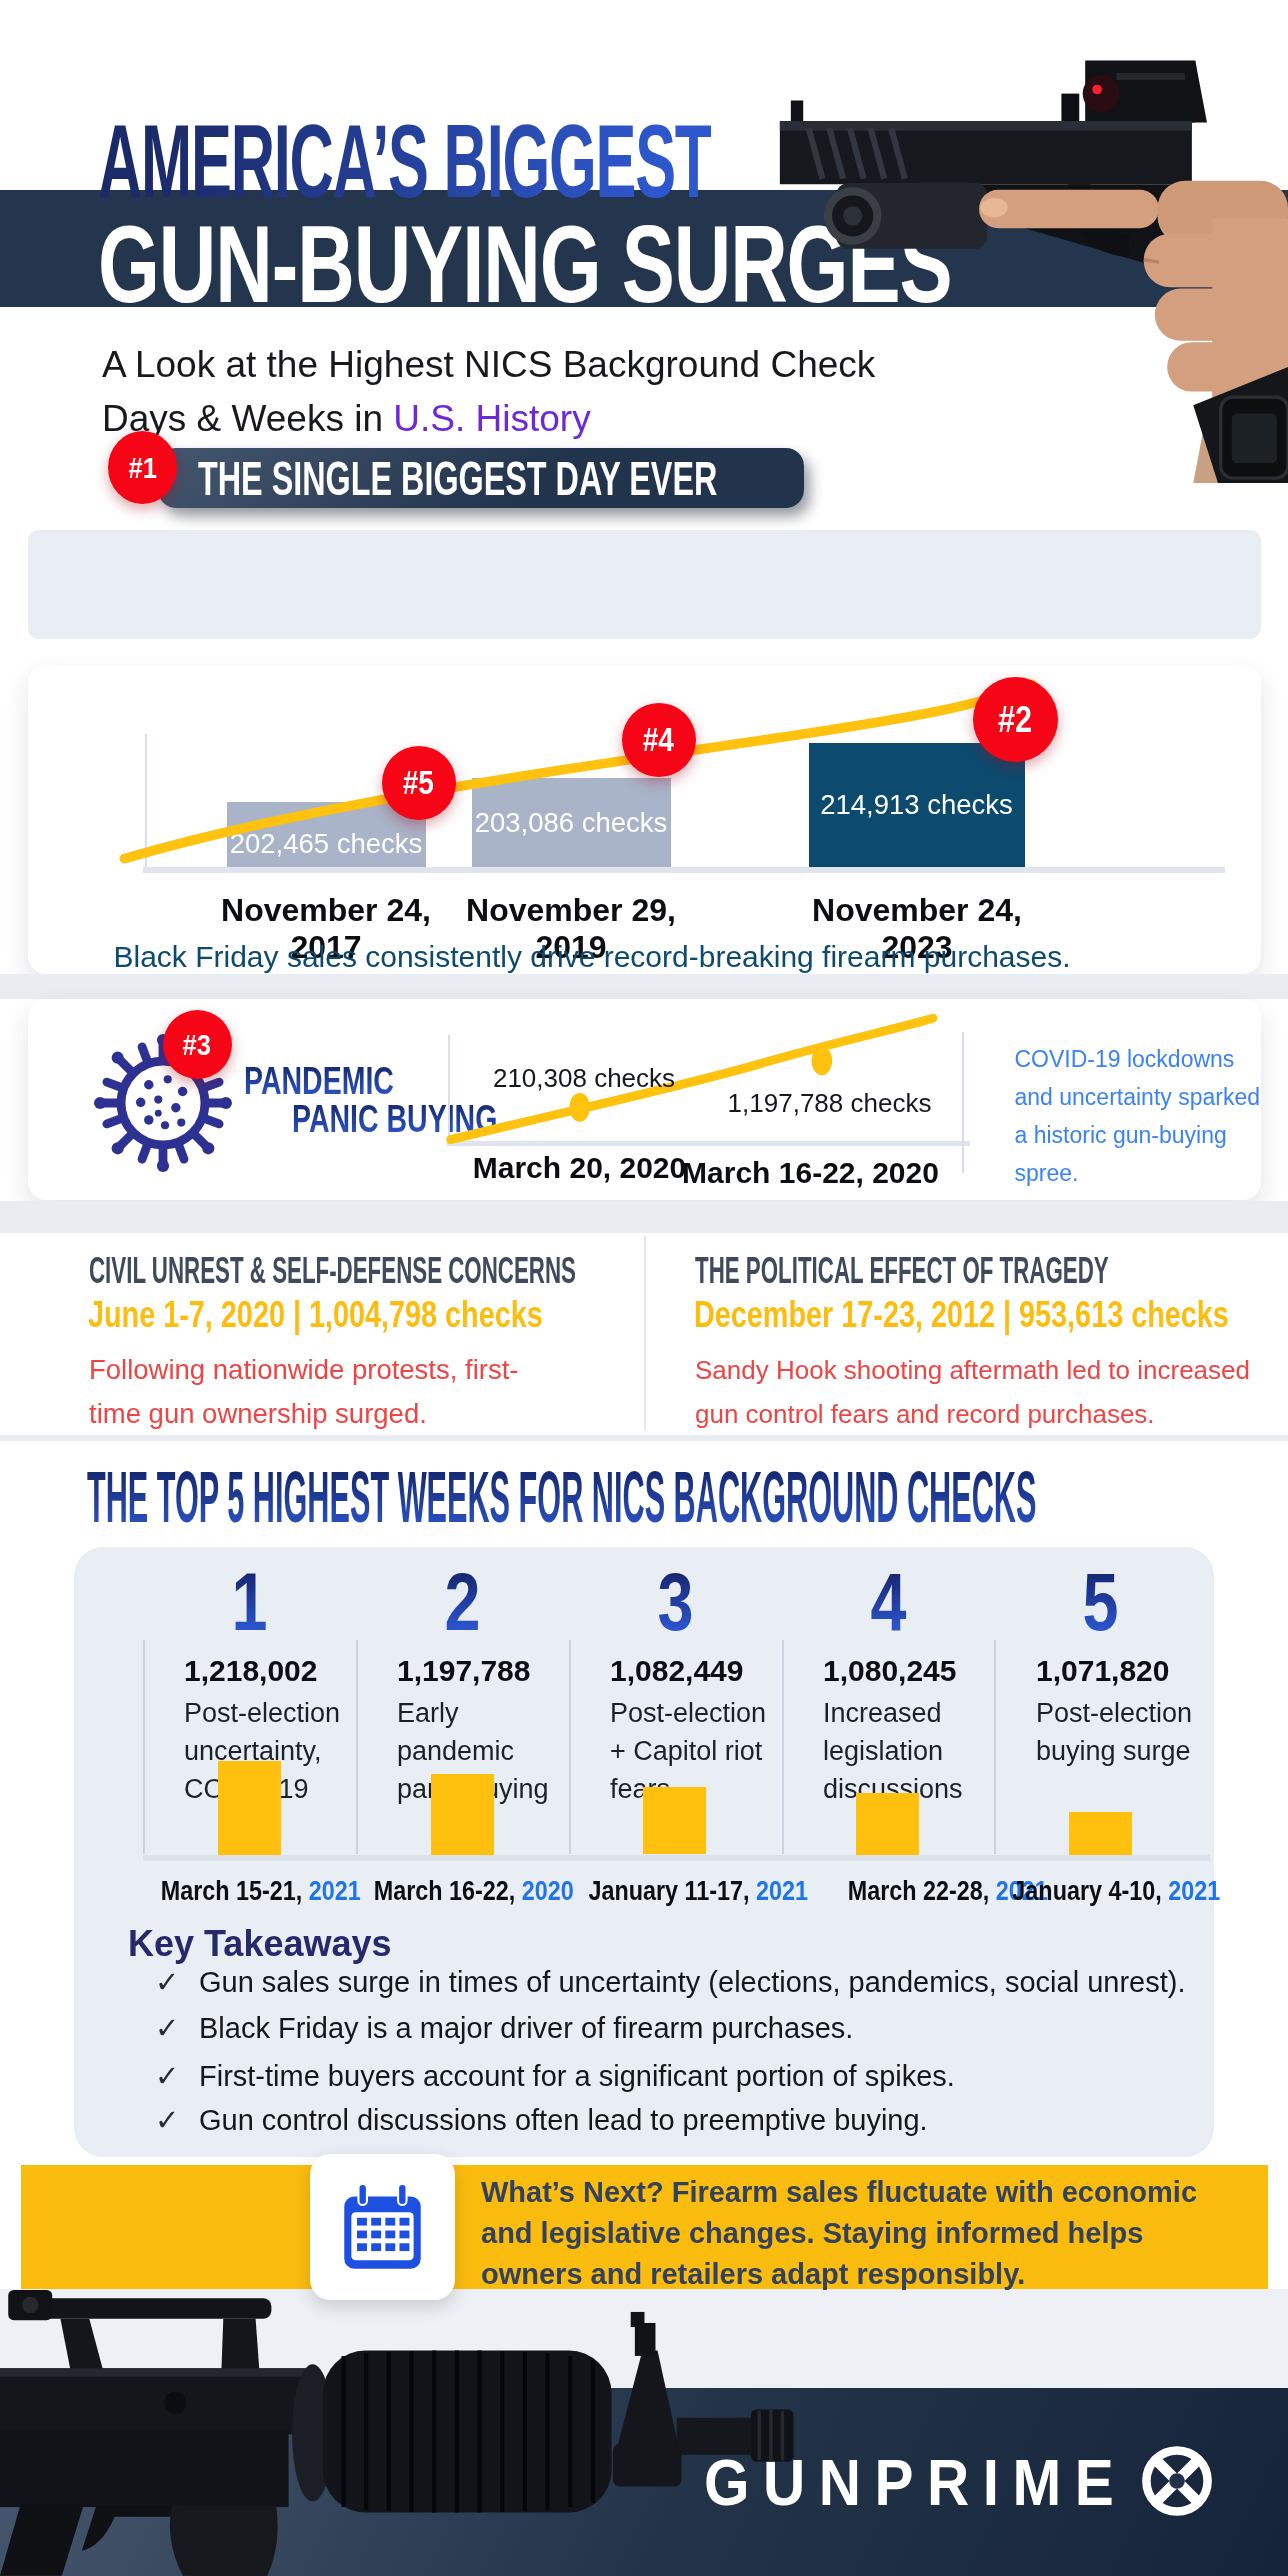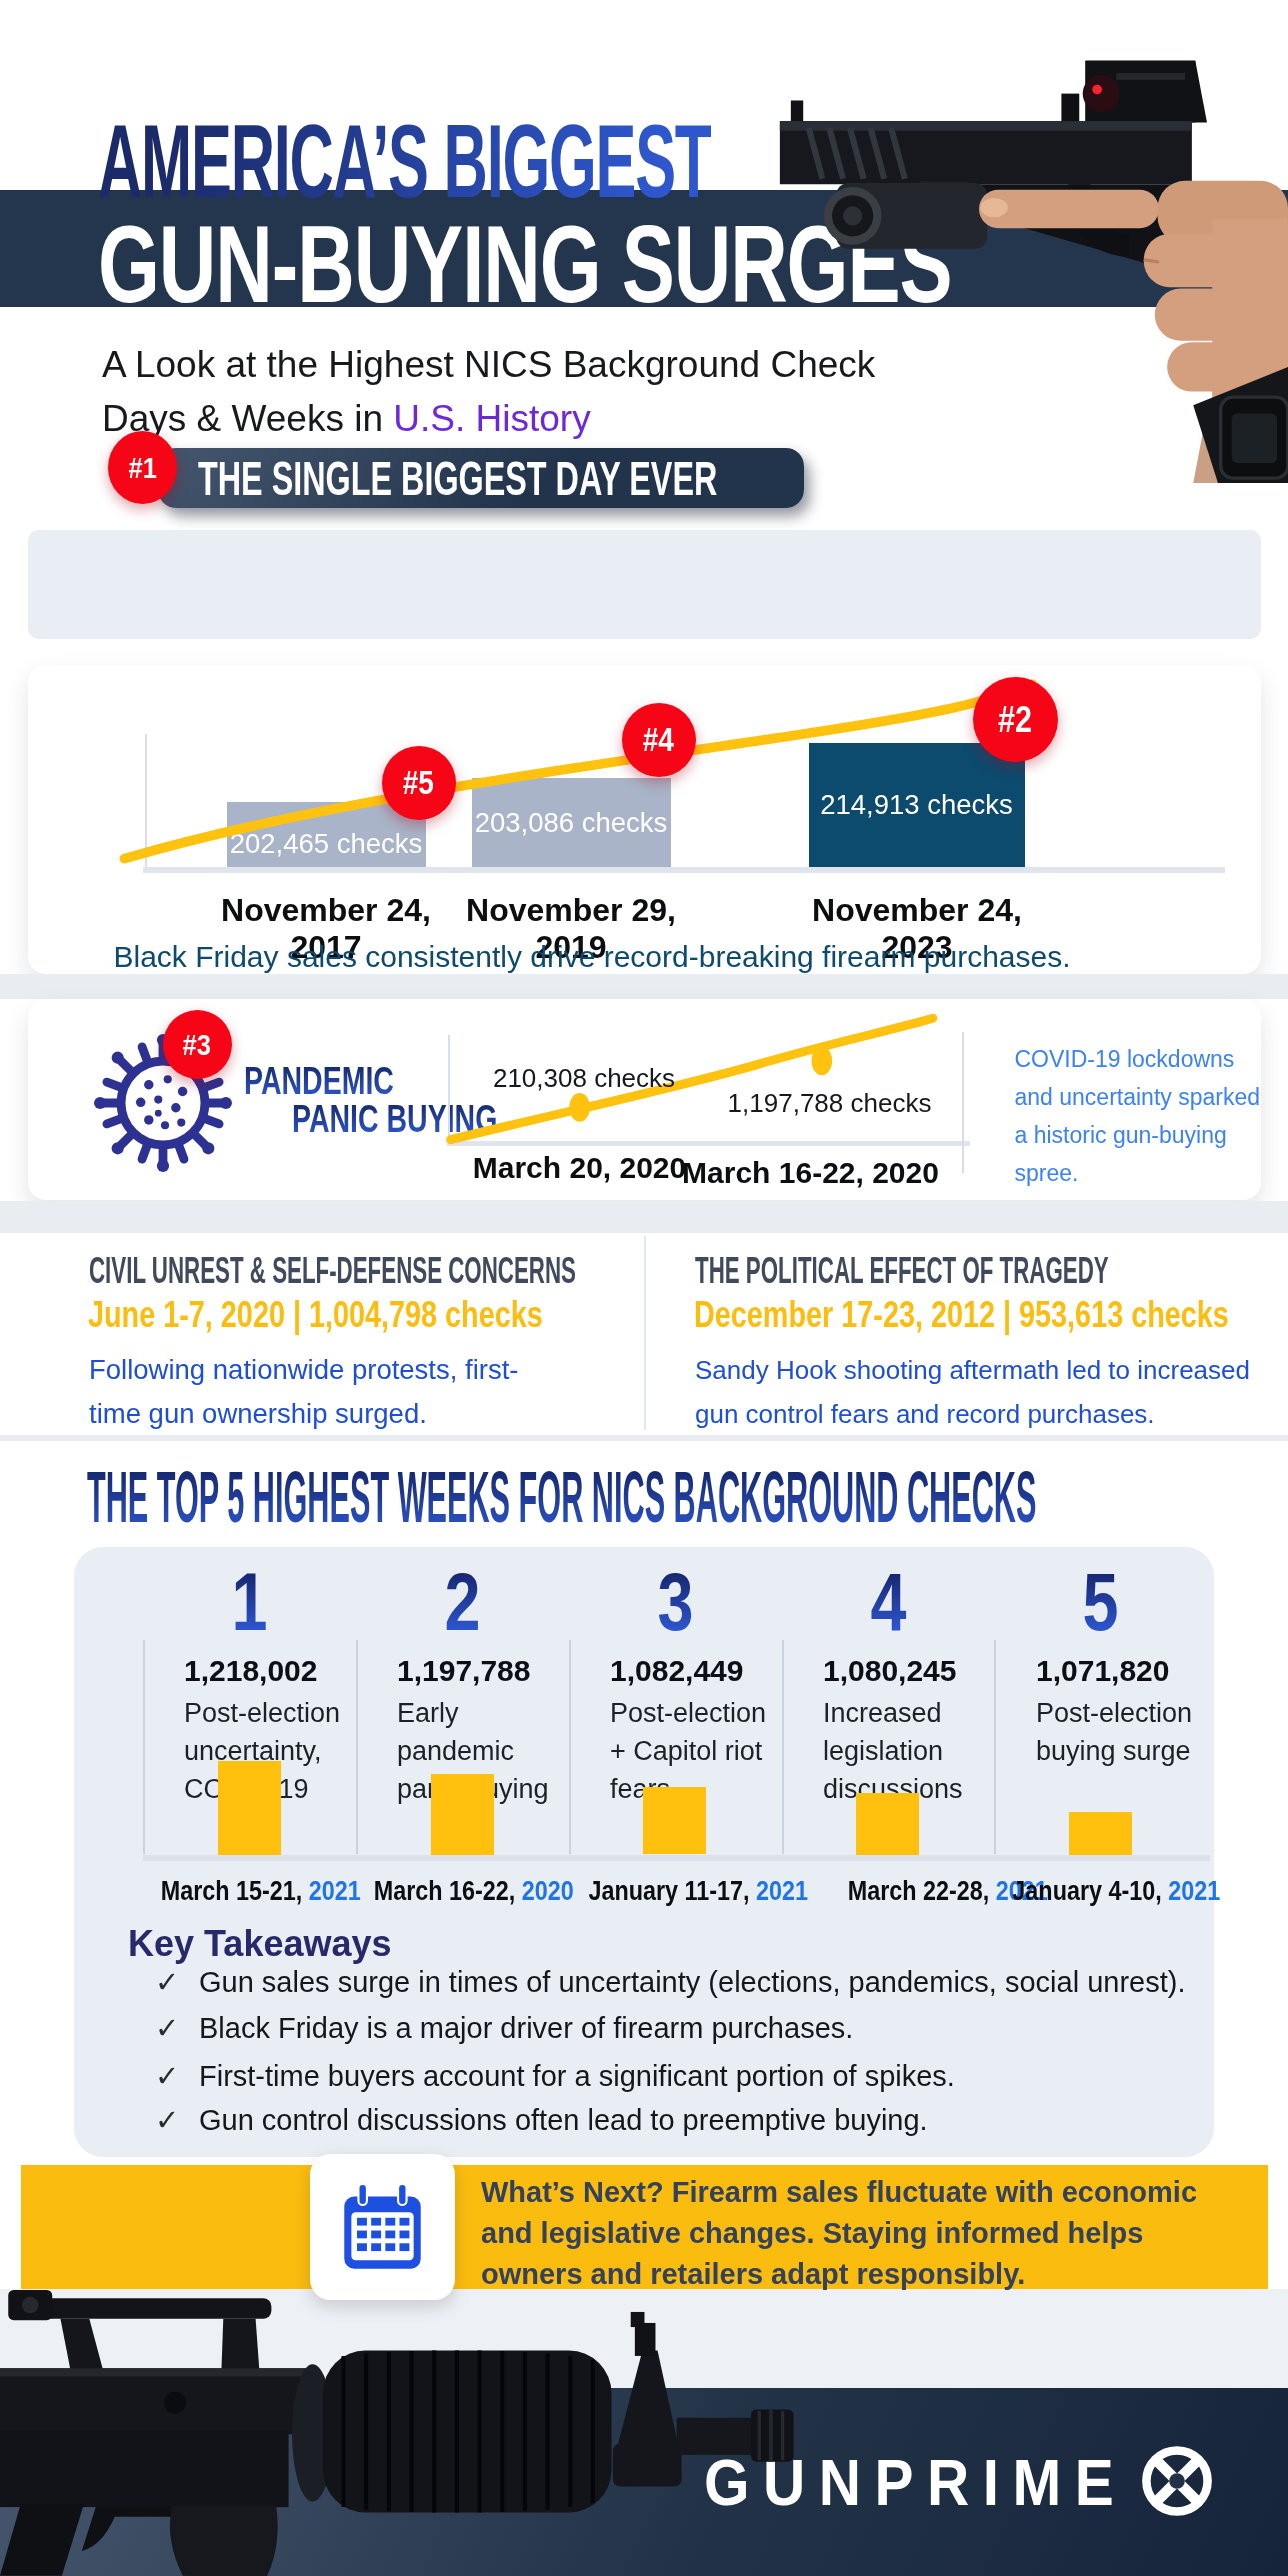--- a/index.html
+++ b/index.html
@@ -46,21 +46,21 @@
   .pan-title .cx{transform:scaleX(.75);background:linear-gradient(180deg,#182d75 15%,#2d55c8 90%);
                  -webkit-background-clip:text;background-clip:text;color:transparent;}
   .pan-lab{position:absolute;text-align:center;font-size:26px;color:#15181e;}
   .pan-xlab{position:absolute;text-align:center;font-size:30px;font-weight:bold;color:#0c0e12;}
   .pan-desc{left:987px;top:41px;width:247px;font-size:23px;line-height:38px;color:#3b82f6;}
   
   .ev-head{font-size:36px;font-weight:bold;color:#3f4a5c;line-height:1;}
   .ev-head .cx{transform:scaleX(.62);}
   .ev-stat{font-size:36px;font-weight:bold;color:#fcbd0e;line-height:1;}
   .ev-stat .cx{transform:scaleX(.8);}
-  .ev-body{font-size:27.5px;line-height:44px;color:#1d4ed8;}
+  .ev-body{font-size:27.5px;line-height:44px;color:#ef4444;}
   
   .t5-heading{left:87px;top:1460px;font-size:73px;line-height:1;font-weight:bold;}
   .t5-heading .cx{transform:scaleX(.42);background:linear-gradient(180deg,#14256b 10%,#2c54c6 95%);
                   -webkit-background-clip:text;background-clip:text;color:transparent;}
   .panel{left:74px;top:1547px;width:1140px;height:610px;background:#e9edf4;border-radius:29px;}
   .t5sep{position:absolute;top:93px;width:2.1px;height:214px;background:#cbd3df;}
   .t5num{position:absolute;top:15px;width:213px;text-align:center;font-size:81px;font-weight:bold;line-height:1;}
   .t5num .cxc{transform:scaleX(.8);background:linear-gradient(180deg,#16256d 10%,#2e59d6 90%);
               -webkit-background-clip:text;background-clip:text;color:transparent;}
   .t5val{position:absolute;top:107px;font-size:30px;font-weight:bold;color:#0d0f14;}

